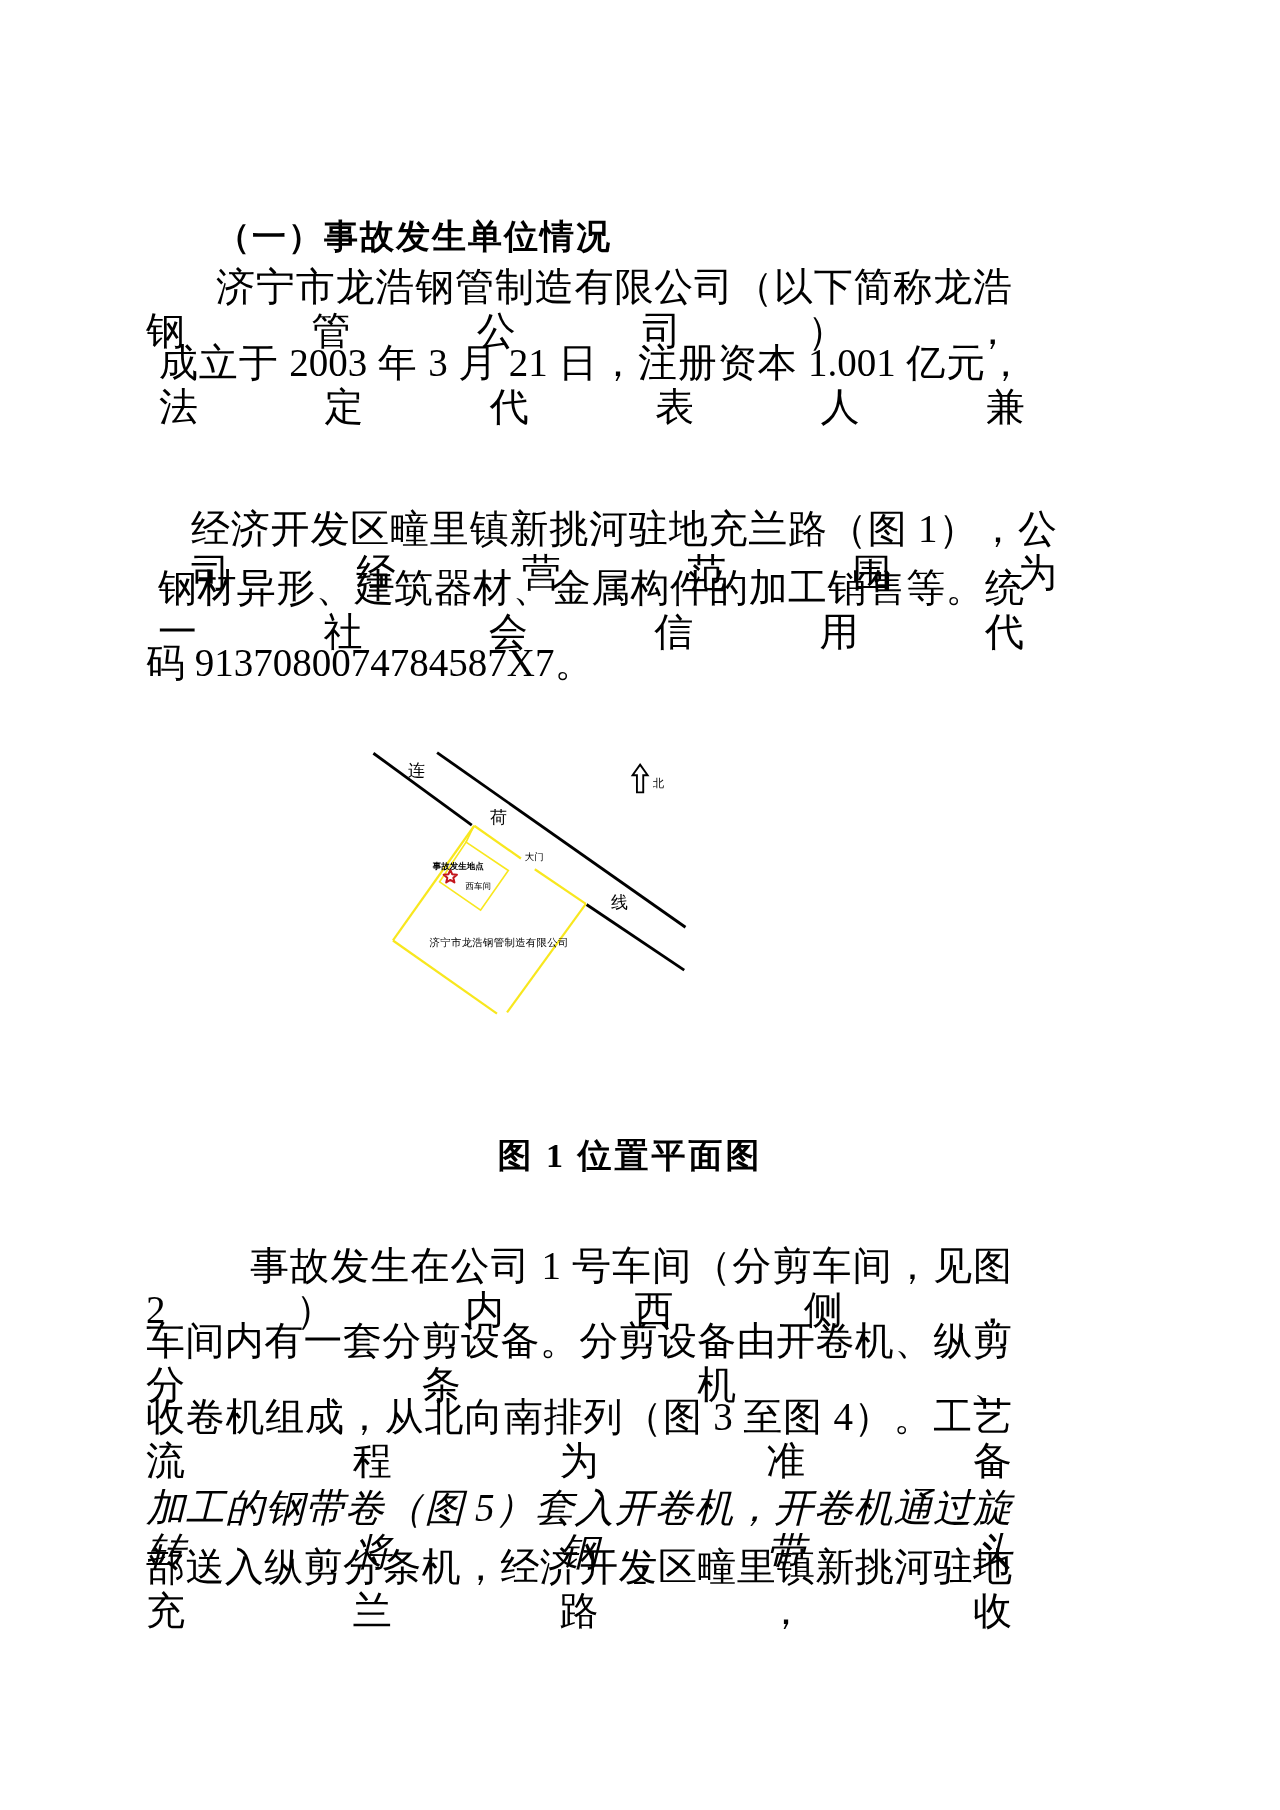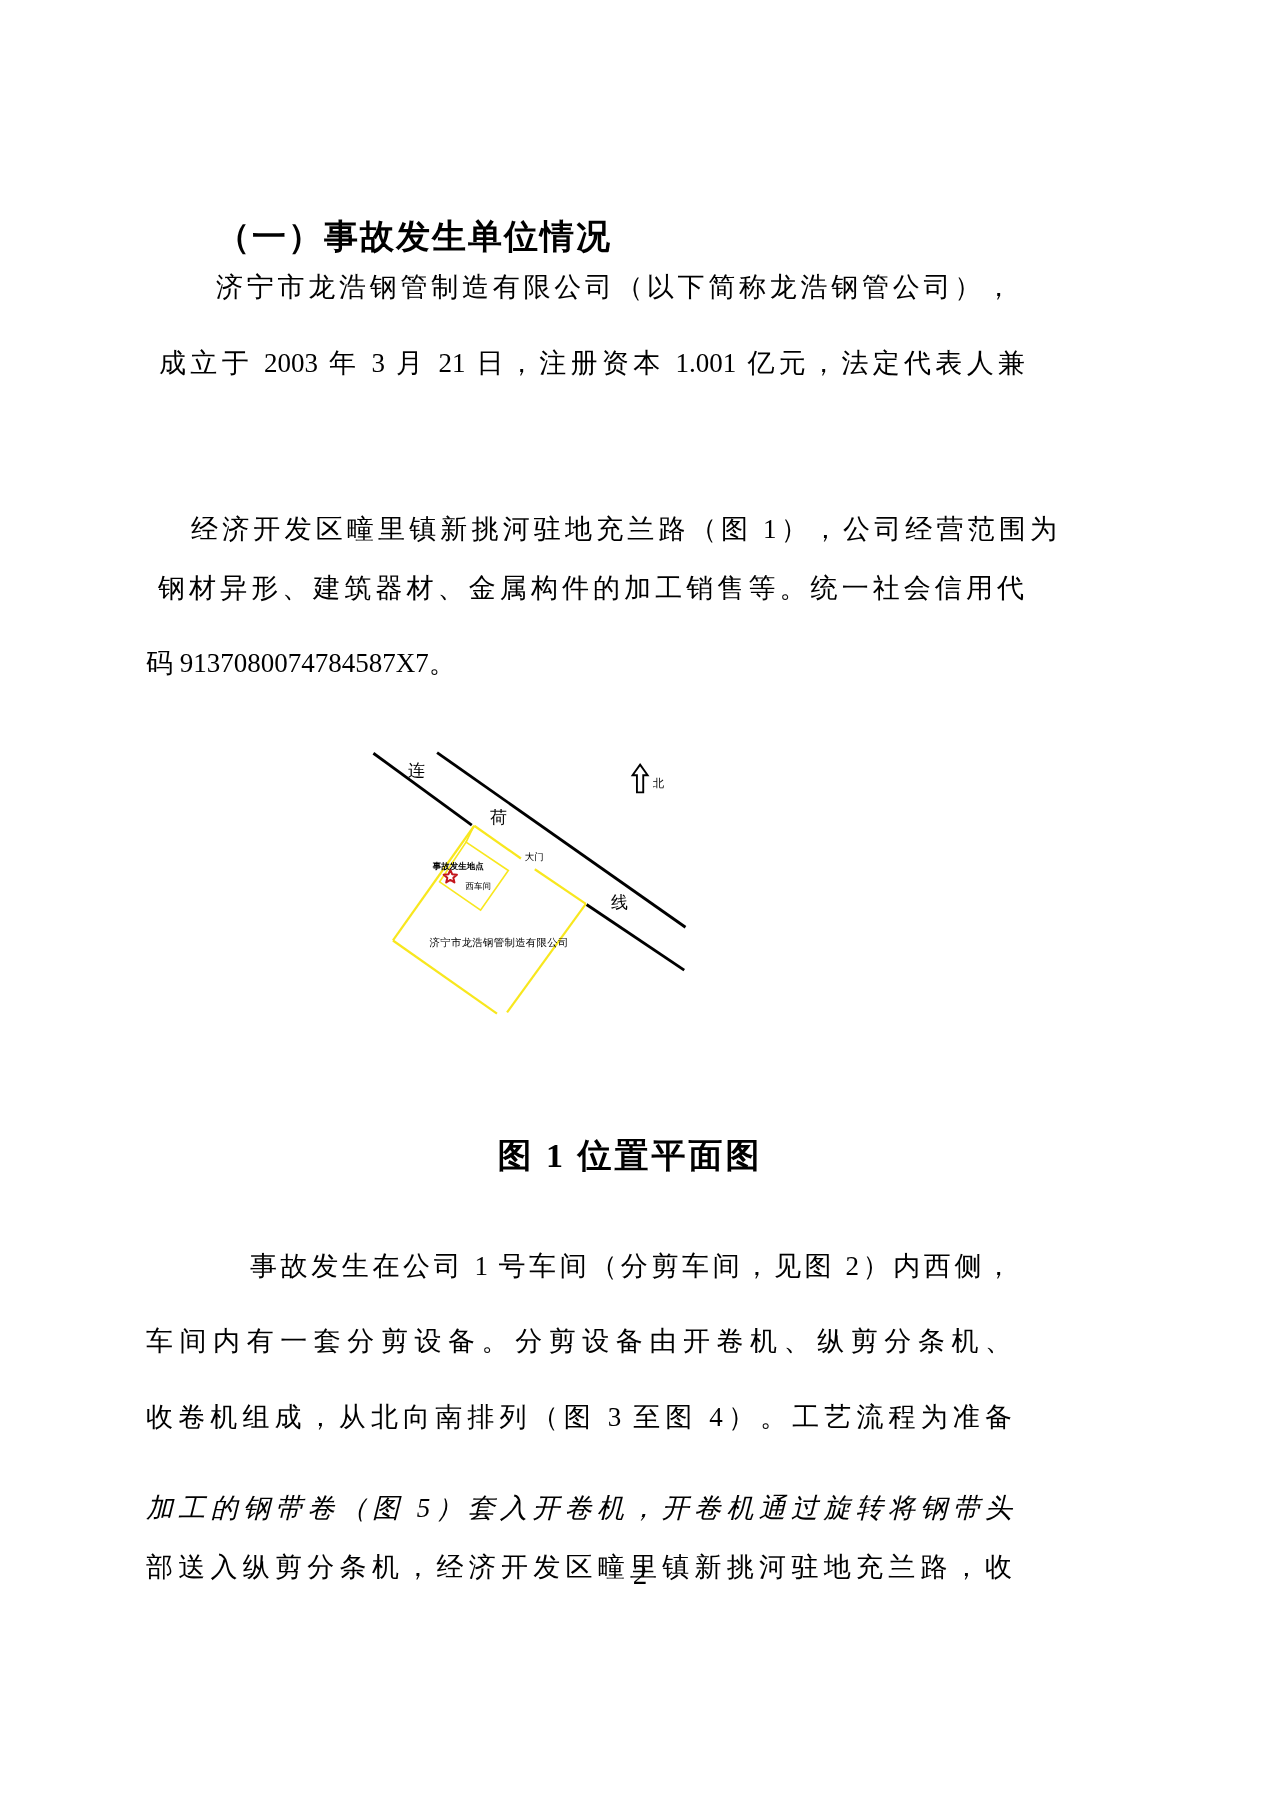--- a/index.html
+++ b/index.html
@@ -11,21 +11,21 @@
     color:#000;
     overflow:hidden;
   }
   .heading{
     position:absolute;left:216px;width:820px;
     font-size:34px;font-weight:bold;letter-spacing:2px;
     white-space:nowrap;
   }
   .line{
     position:absolute;left:146px;width:866px;height:44px;
-    font-size:27px;line-height:44px;
+    font-size:39px;line-height:44px;
     text-align:justify;text-align-last:justify;
   }
   .line.no-stretch{text-align-last:left;}
   .indent-1{text-indent:70px;}
   .indent-2{text-indent:104px;}
   .caption{
     position:absolute;left:0;width:1260px;text-align:center;
     font-size:34px;font-weight:bold;letter-spacing:3px;
   }
   .pagenum{

